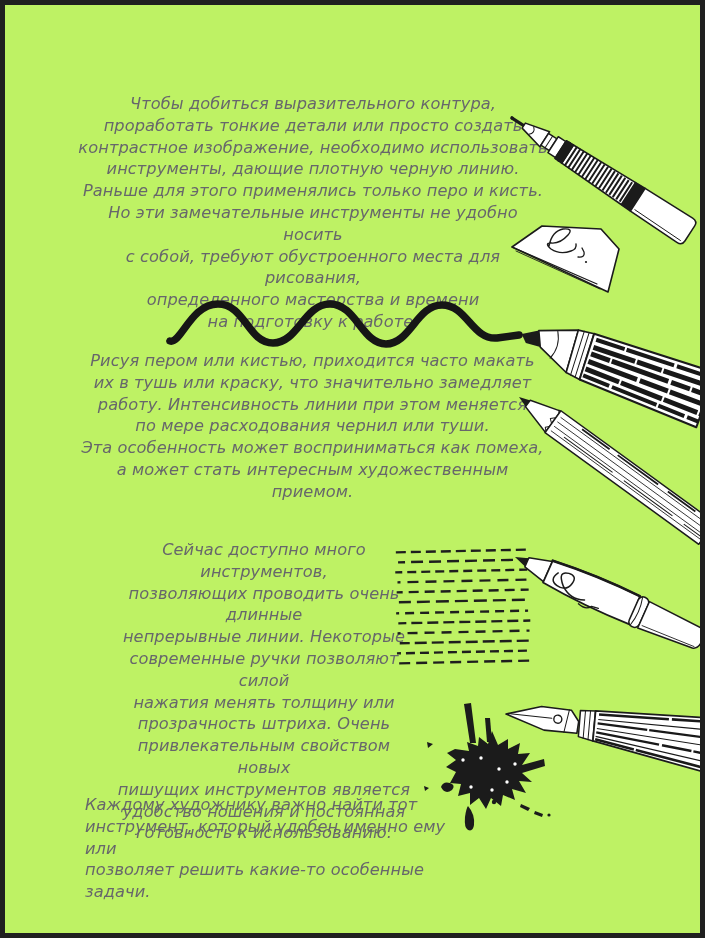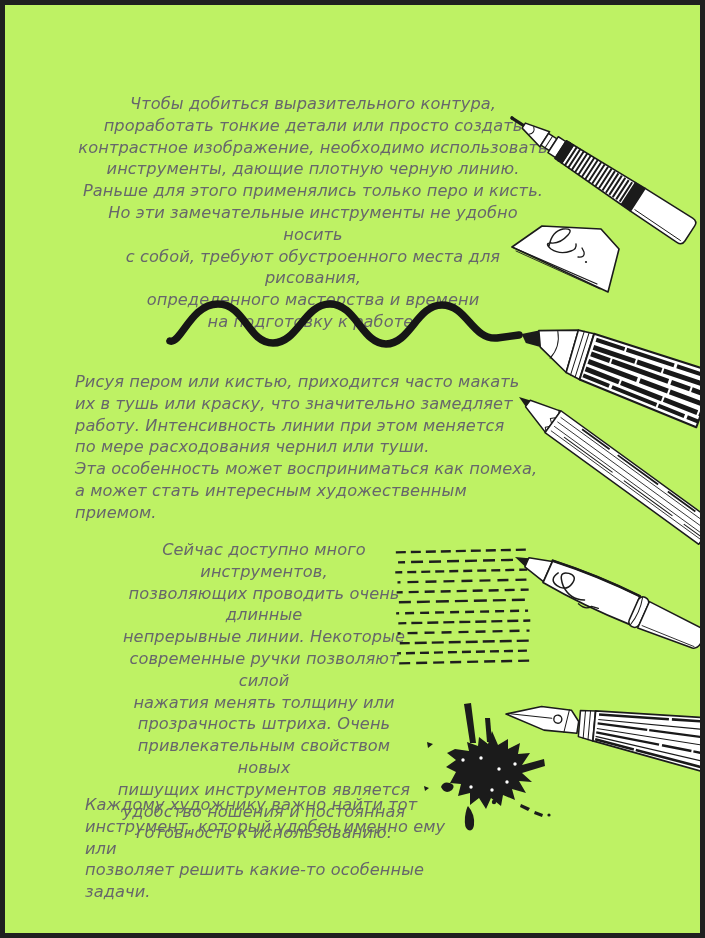--- a/index.html
+++ b/index.html
@@ -15,21 +15,21 @@
   .para{
     position:absolute;
     font-style:italic;
     color:#67676b;
     font-size:16.2px;
     line-height:21.8px;
     letter-spacing:.1px;
     white-space:pre-line;
   }
   #p1{left:73px;top:88px;width:470px;text-align:center;}
-  #p2{left:70px;top:366px;width:475px;}
+  #p2{left:70px;top:345px;width:475px;text-align:center;}
   #p3{left:104px;top:534px;width:310px;text-align:center;}
   #p4{left:80px;top:789px;width:380px;text-align:left;font-style:italic;}
   .art{position:absolute;left:0;top:0;}
 </style>
 </head>
 <body>
 
 <div class="page">
 
   <div id="p1" class="para">Чтобы добиться выразительного контура,

